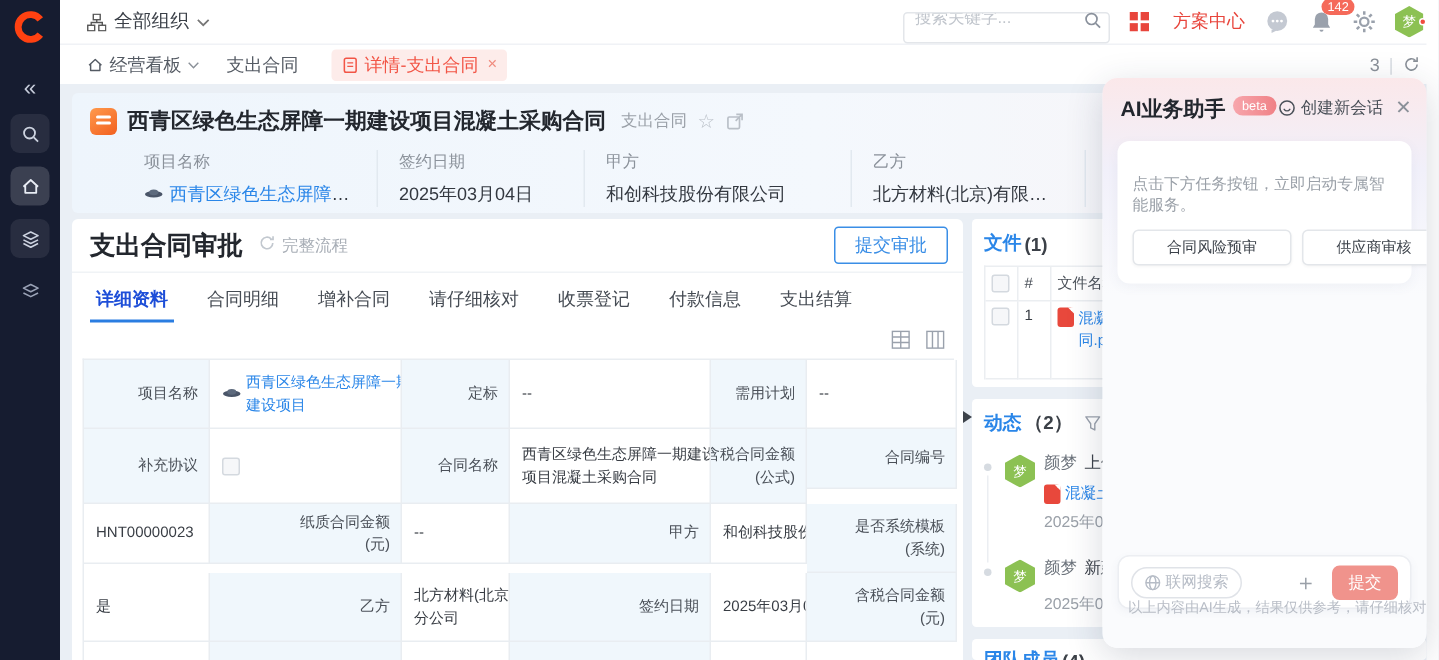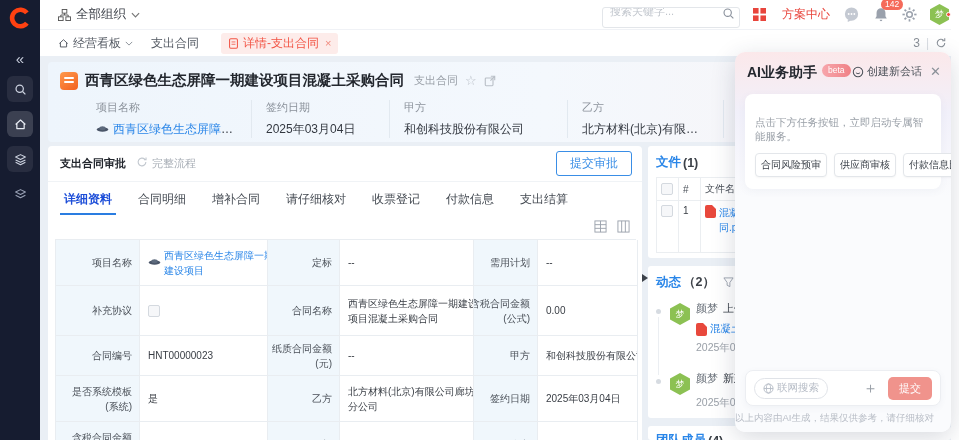--- a/index.html
+++ b/index.html
@@ -51,21 +51,21 @@
   .field:last-child{border-right:none}
   .field .flabel{font-size:11px;color:#8b929b;margin-bottom:6px}
   .field .fvalue{font-size:12px;color:#333840;white-space:nowrap;overflow:hidden;text-overflow:ellipsis}
   .f1{width:156px}.f2{width:124px}.f3{width:164px}.f4{width:142px}.f5{width:90px}
   .link{color:#2a86e8;cursor:pointer}
   .fvalue .proj-ic{margin-right:4px;vertical-align:-1px}
 
   
   .content-card{position:absolute;left:48px;top:146px;width:594px;height:294px;background:#fff;border-radius:4px 4px 0 0;z-index:1;overflow:hidden}
   .sec-head{display:flex;align-items:center;height:36px;padding:0 10px 0 12px;border-bottom:1px solid #f0f3f6}
-  .sec-title{font-size:11px;font-weight:bold;color:#23272e;margin-right:10px}
+  .sec-title{font-size:17px;font-weight:bold;color:#23272e;margin-right:10px}
   .flow{display:flex;gap:4px;color:#a8aeb6;font-size:11px;cursor:pointer}
   .submit-approve{margin-left:auto;height:25px;padding:0 13px;background:#fff;border:1px solid #3a8ee6;color:#3a8ee6;font-size:12px;border-radius:3px;cursor:pointer}
   .dtabs{display:flex;gap:26px;padding:0 16px;height:34px;align-items:center}
   .dtab{font-size:12px;color:#454b53;cursor:pointer;position:relative;line-height:32px}
   .dtab.on{color:#1d4ed8;font-weight:bold}
   .dtab.on:after{content:"";position:absolute;left:-4px;right:-4px;bottom:0;height:2px;background:#2a7de1}
   .tbl-tools{display:flex;justify-content:flex-end;gap:10px;padding:4px 12px 6px 0}
   .tbl-tools span{cursor:pointer;display:flex}
   .dgrid{margin:0 6px 0 7px;display:grid;grid-template-columns:84px 128px 72px 134px 64px 100px;grid-auto-rows:minmax(40px,auto);border-top:1px solid #e9edf1;border-left:1px solid #e9edf1;font-size:10px}
   .dgrid>div{border-right:1px solid #e9edf1;border-bottom:1px solid #e9edf1;display:flex;align-items:center;overflow:hidden}
@@ -104,26 +104,26 @@
   .ai-panel{position:absolute;left:735px;top:52px;width:216px;height:380px;border-radius:10px;background:linear-gradient(180deg,#fbe8ea 0%,#f1f0fa 16%,#fafbfd 38%);box-shadow:0 6px 24px rgba(40,50,80,.18);z-index:40;overflow:hidden}
   .ai-head{display:flex;align-items:flex-start;padding:12px 10px 0 12px}
   .ai-title{font-size:14px;font-weight:bold;color:#23272e}
   .beta{margin-left:5px;background:linear-gradient(90deg,#f7a6ac,#f08186);color:#fff;font-size:8.5px;padding:1px 6px 2px;border-radius:8px}
   .new-session{margin-left:auto;display:flex;align-items:center;gap:3px;font-size:11px;color:#4a5058;cursor:pointer}
   .ai-close{margin-left:8px;color:#8a9098;font-size:13px;cursor:pointer}
   .ai-msg{margin:12px 10px 0;background:#fff;border-radius:8px;padding:10px 10px 12px;box-shadow:0 2px 8px rgba(90,100,130,.06)}
   .greet{font-size:11px;line-height:1.7;color:#33373e}
   .hint{font-size:10.5px;color:#9aa0a8;margin-top:12px}
   .ai-actions{display:flex;gap:7px;margin-top:9px}
-  .ai-actions button{border:1px solid #e3e6ea;background:#fff;border-radius:4px;font-size:10px;color:#3c424a;padding:4px 5px;cursor:pointer;box-shadow:0 1px 2px rgba(0,0,0,.04);white-space:nowrap}
+  .ai-actions button{border:1px solid #e3e6ea;background:#fff;border-radius:4px;font-size:10px;color:#3c424a;padding:4px 22px;cursor:pointer;box-shadow:0 1px 2px rgba(0,0,0,.04);white-space:nowrap}
   .ai-input{position:absolute;left:10px;right:10px;bottom:26px;background:#fff;border:1px solid #eceef2;border-radius:8px;height:36px;display:flex;align-items:center;padding:0 8px;box-shadow:0 2px 6px rgba(90,100,130,.06)}
   .websearch{display:flex;align-items:center;gap:3px;border:1px solid #e0e3e8;border-radius:12px;height:21px;padding:0 8px;color:#b6bcc6;font-size:10.5px;cursor:pointer}
   .plus{margin-left:auto;color:#9aa0a8;font-size:15px;cursor:pointer}
   .ai-submit{margin-left:10px;background:#f0938c;color:#fff;border:none;border-radius:5px;height:23px;padding:0 11px;font-size:11px;cursor:pointer}
-  .disclaimer{position:absolute;left:0;right:0;bottom:7px;text-align:left;font-size:9.5px;color:#b8bdc6}
+  .disclaimer{position:absolute;left:0;right:0;bottom:20px;text-align:right;font-size:9.5px;color:#b8bdc6}
 
   .frame-right{position:absolute;right:0;top:0;width:8px;height:440px;background:#fff;z-index:25}
 </style>
 </head>
 <body>
 
 <div class="app">
 
   <aside class="sidebar">
     <div class="logo">
@@ -346,21 +346,20 @@
       <div class="lbl r1">需用计划</div>
       <div class="val r1">--</div>
 
       <div class="lbl r2">补充协议</div>
       <div class="val r2"><span class="cbx"></span></div>
       <div class="lbl r2">合同名称</div>
       <div class="val r2">西青区绿色生态屏障一期建设
 项目混凝土采购合同</div>
       <div class="lbl r2">含税合同金额
 (公式)</div>
-      <div class="val r2">0.00</div>
 
       <div class="lbl r3">合同编号</div>
       <div class="val r3">HNT00000023</div>
       <div class="lbl r3">纸质合同金额
 (元)</div>
       <div class="val r3">--</div>
       <div class="lbl r3">甲方</div>
       <div class="val r3 link">和创科技股份有限公司</div>
 
       <div class="lbl r4">是否系统模板

